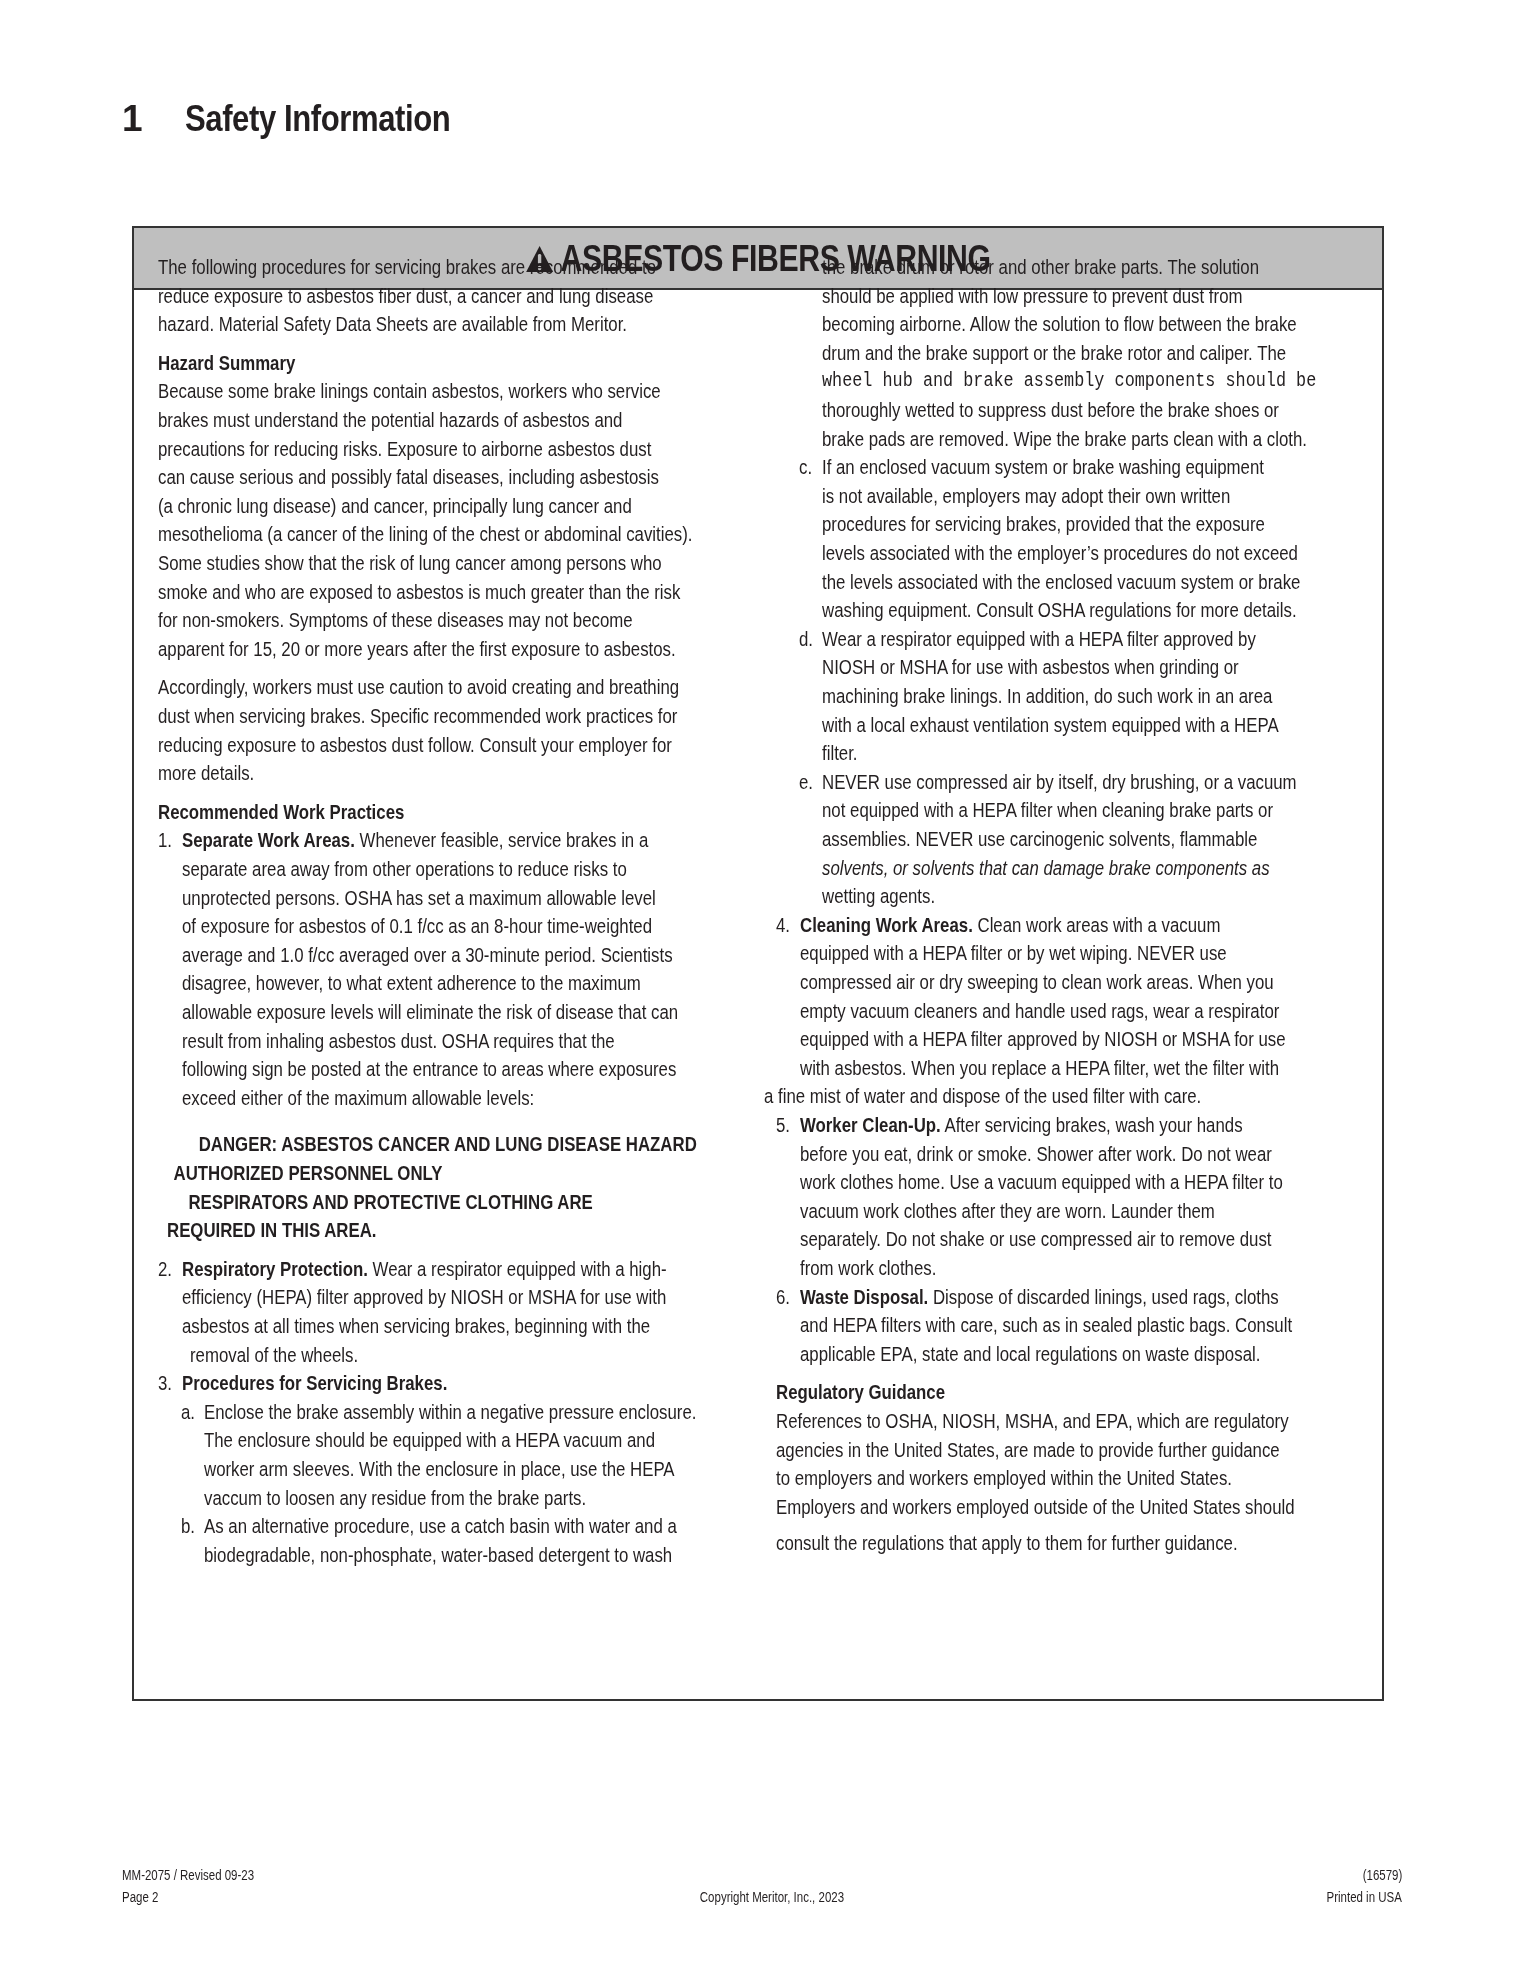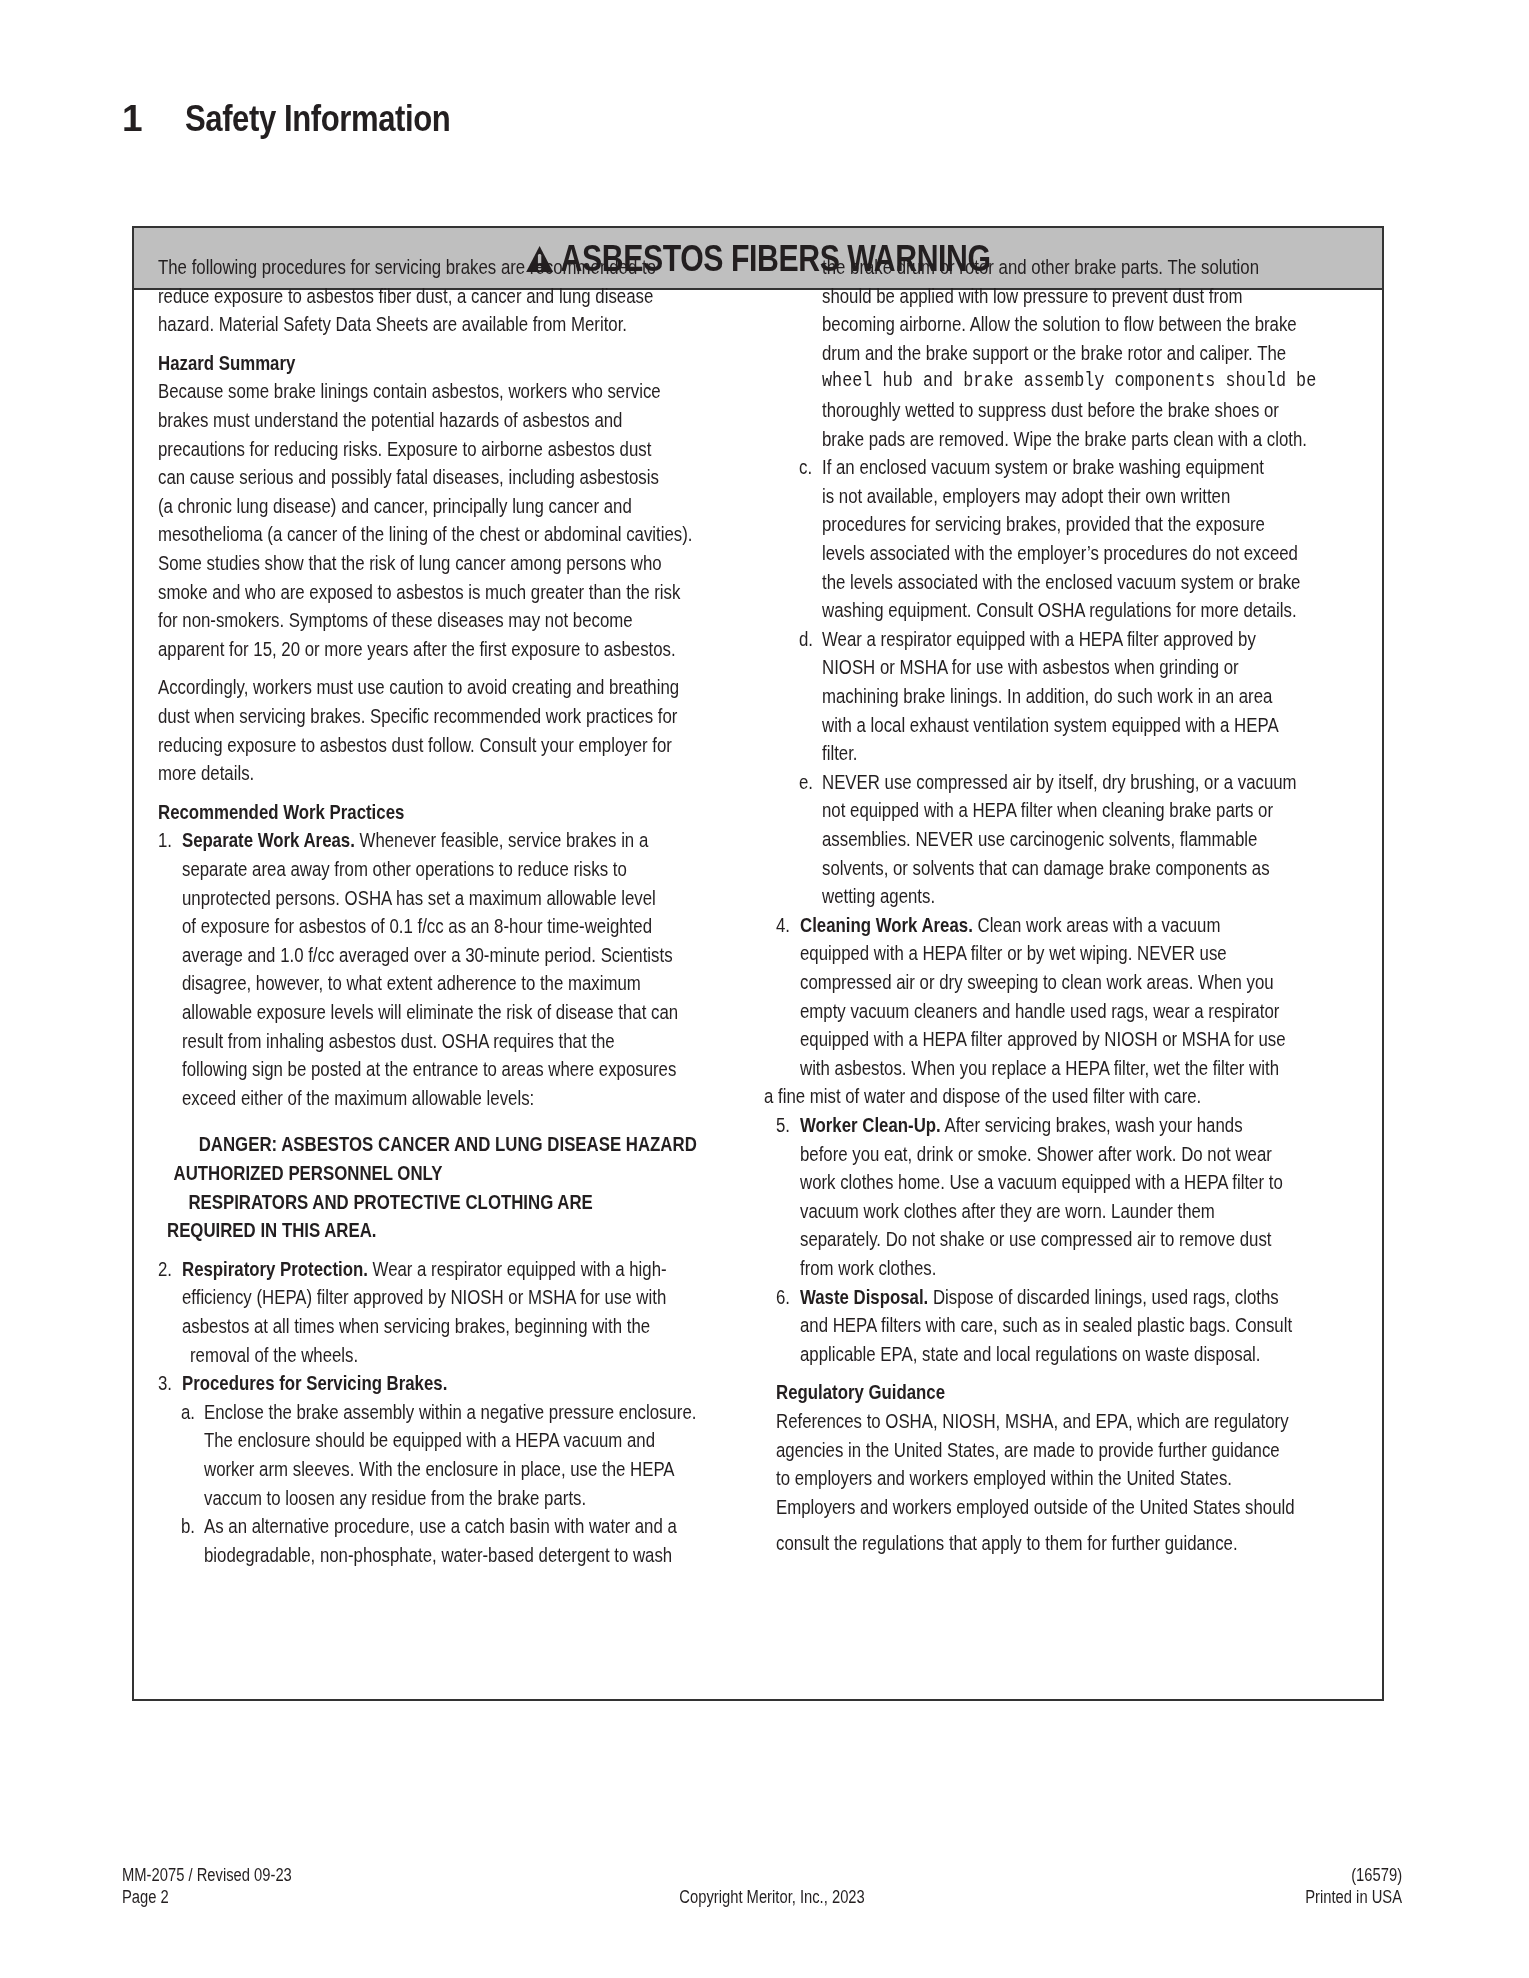--- a/index.html
+++ b/index.html
@@ -13,21 +13,21 @@
   .box { left:132px; top:226px; width:1248px; height:1471px; border:2px solid #333; box-sizing:content-box; }
   .box-header { position:absolute; left:0; top:0; right:0; height:60px; background:#bfbfbf; border-bottom:2px solid #333; }
   .box-header .title { position:absolute; left:0; right:0; top:10px; text-align:center; font-size:36px; font-weight:bold; letter-spacing:-0.5px; }
   .box-header .title .cond { transform:scaleX(0.84); transform-origin:center top; }
   .tri { display:inline-block; vertical-align:-2px; margin-right:8px; }
   .line { position:absolute; font-size:20.5px; line-height:28px; white-space:nowrap; }
   .line .cond { transform:scaleX(0.82); }
   .b { font-weight:bold; }
   .center { text-align:left; }
   .center .cond { transform-origin:center top; }
-  .footer { font-size:18px; line-height:22px; white-space:nowrap; }
+  .footer { font-size:14px; line-height:22px; white-space:nowrap; }
   .footer .cond { transform:scaleX(0.82); }
   .footer.right .cond { transform-origin:right top; }
   .footer.mid .cond { transform-origin:center top; }
 </style>
 </head>
 <body>
 
 <div class="abs page-title">
   <span class="num">1</span><span class="cond">Safety Information</span>
 </div>
@@ -105,21 +105,21 @@
       <div class="line" style="left: 688px; top: 340px;"><span class="cond">the levels associated with the enclosed vacuum system or brake</span></div>
       <div class="line" style="left: 688px; top: 368px;"><span class="cond">washing equipment. Consult OSHA regulations for more details.</span></div>
       <div class="line" style="left: 688px; top: 397px;"><span class="cond" style="position: absolute; left: -23px;">d.</span><span class="cond">Wear a respirator equipped with a HEPA filter approved by</span></div>
       <div class="line" style="left: 688px; top: 425px;"><span class="cond">NIOSH or MSHA for use with asbestos when grinding or</span></div>
       <div class="line" style="left: 688px; top: 454px;"><span class="cond">machining brake linings. In addition, do such work in an area</span></div>
       <div class="line" style="left: 688px; top: 483px;"><span class="cond">with a local exhaust ventilation system equipped with a HEPA</span></div>
       <div class="line" style="left: 688px; top: 511px;"><span class="cond">filter.</span></div>
       <div class="line" style="left: 688px; top: 540px;"><span class="cond" style="position: absolute; left: -23px;">e.</span><span class="cond">NEVER use compressed air by itself, dry brushing, or a vacuum</span></div>
       <div class="line" style="left: 688px; top: 568px;"><span class="cond">not equipped with a HEPA filter when cleaning brake parts or</span></div>
       <div class="line" style="left: 688px; top: 597px;"><span class="cond">assemblies. NEVER use carcinogenic solvents, flammable</span></div>
-      <div class="line" style="left: 688px; top: 626px;"><span class="cond">solvents, or solvents that can damage brake components as</span></div>
+      <div class="line" style="left: 688px; top: 626px; font-style: italic;"><span class="cond">solvents, or solvents that can damage brake components as</span></div>
       <div class="line" style="left: 688px; top: 654px;"><span class="cond">wetting agents.</span></div>
       <div class="line" style="left: 666px; top: 683px;"><span class="cond" style="position: absolute; left: -24px;">4.</span><span class="cond"><span class="b">Cleaning Work Areas.</span> Clean work areas with a vacuum</span></div>
       <div class="line" style="left: 666px; top: 711px;"><span class="cond">equipped with a HEPA filter or by wet wiping. NEVER use</span></div>
       <div class="line" style="left: 666px; top: 740px;"><span class="cond">compressed air or dry sweeping to clean work areas. When you</span></div>
       <div class="line" style="left: 666px; top: 769px;"><span class="cond">empty vacuum cleaners and handle used rags, wear a respirator</span></div>
       <div class="line" style="left: 666px; top: 797px;"><span class="cond">equipped with a HEPA filter approved by NIOSH or MSHA for use</span></div>
       <div class="line" style="left: 666px; top: 826px;"><span class="cond">with asbestos. When you replace a HEPA filter, wet the filter with</span></div>
       <div class="line" style="left: 630px; top: 854px;"><span class="cond">a fine mist of water and dispose of the used filter with care.</span></div>
       <div class="line" style="left: 666px; top: 883px;"><span class="cond" style="position: absolute; left: -24px;">5.</span><span class="cond"><span class="b">Worker Clean-Up.</span> After servicing brakes, wash your hands</span></div>
       <div class="line" style="left: 666px; top: 912px;"><span class="cond">before you eat, drink or smoke. Shower after work. Do not wear</span></div>

